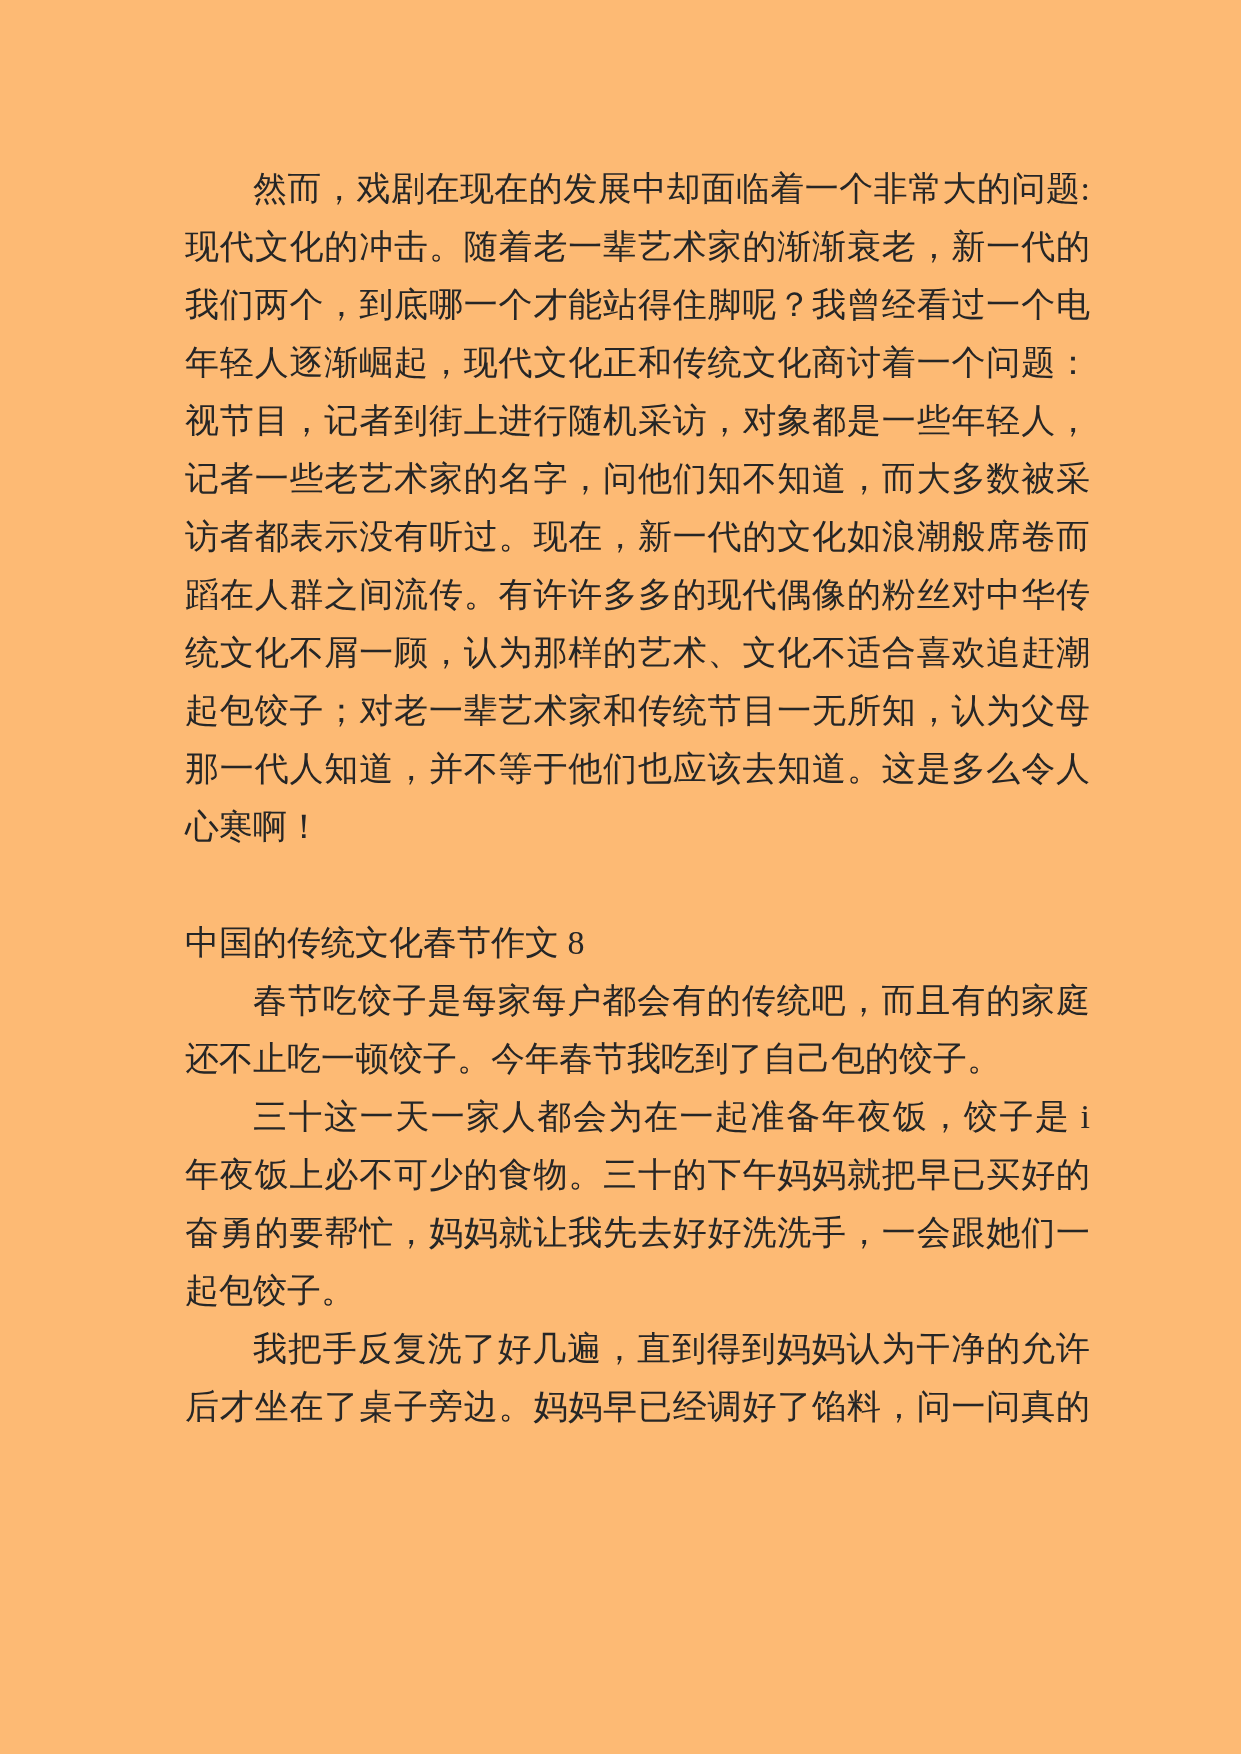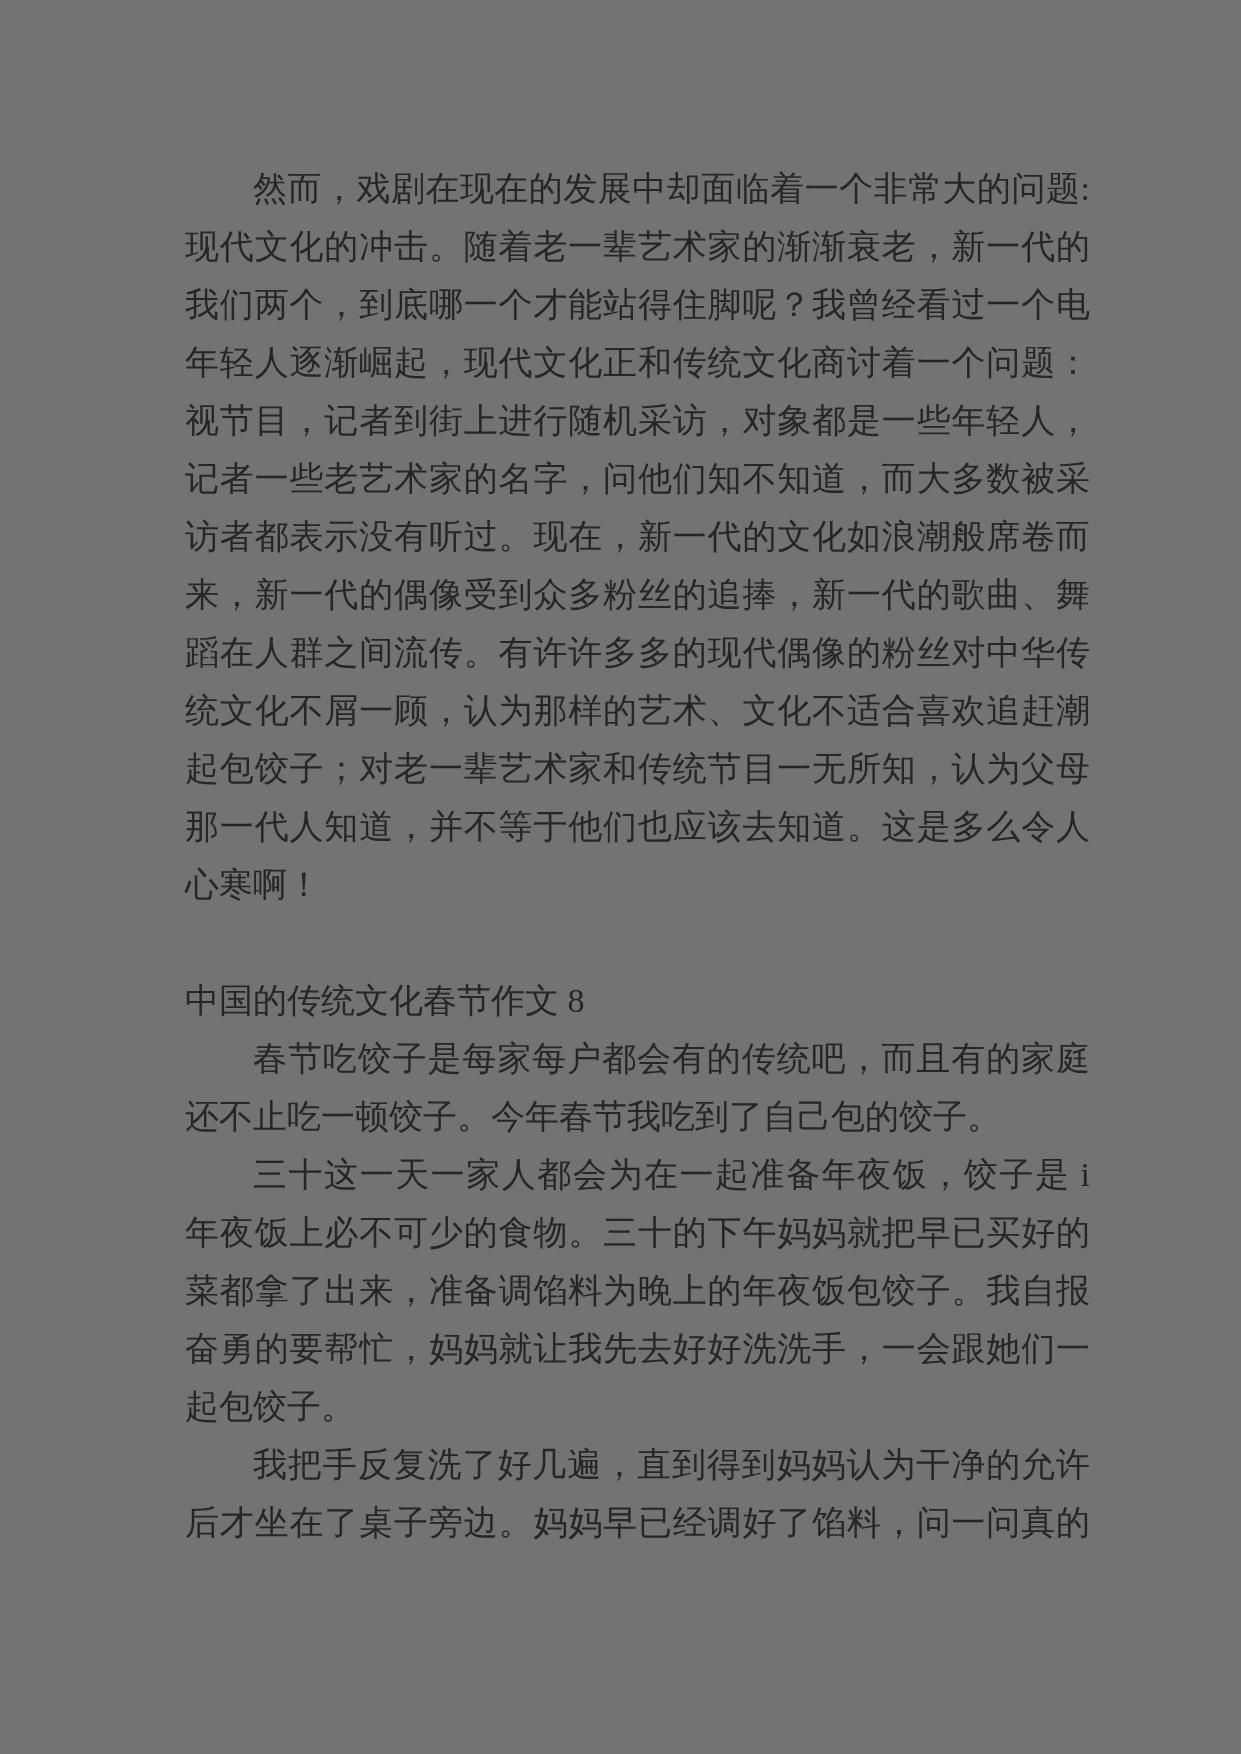--- a/index.html
+++ b/index.html
@@ -10,21 +10,21 @@
   body {
     width: 1241px;
     height: 1754px;
     overflow: hidden;
     font-family: "Liberation Serif", serif;
   }
   .page {
     box-sizing: border-box;
     width: 1241px;
     height: 1754px;
-    background: #737373;
+    background: #fdba74;
     padding: 160px 151px 0 185px;
     color: #262626;
   }
   .essay-line {
     width: 905px;
     height: 58px;
     line-height: 58px;
     font-size: 34px;
     font-weight: 400;
     white-space: nowrap;
@@ -49,34 +49,32 @@
 
 <div class="page">
 
   <div class="essay-line indent">然而，戏剧在现在的发展中却面临着一个非常大的问题:</div>
   <div class="essay-line">现代文化的冲击。随着老一辈艺术家的渐渐衰老，新一代的</div>
   <div class="essay-line">我们两个，到底哪一个才能站得住脚呢？我曾经看过一个电</div>
   <div class="essay-line">年轻人逐渐崛起，现代文化正和传统文化商讨着一个问题：</div>
   <div class="essay-line">视节目，记者到街上进行随机采访，对象都是一些年轻人，</div>
   <div class="essay-line">记者一些老艺术家的名字，问他们知不知道，而大多数被采</div>
   <div class="essay-line">访者都表示没有听过。现在，新一代的文化如浪潮般席卷而</div>
-  <div class="essay-line">来，新一代的偶像受到众多粉丝的追捧，新一代的歌曲、舞</div>
   <div class="essay-line">蹈在人群之间流传。有许许多多的现代偶像的粉丝对中华传</div>
   <div class="essay-line">统文化不屑一顾，认为那样的艺术、文化不适合喜欢追赶潮</div>
   <div class="essay-line">起包饺子；对老一辈艺术家和传统节目一无所知，认为父母</div>
   <div class="essay-line">那一代人知道，并不等于他们也应该去知道。这是多么令人</div>
   <div class="essay-line short">心寒啊！</div>
 
   <div class="essay-line short gap-before">中国的传统文化春节作文 8</div>
 
   <div class="essay-line indent">春节吃饺子是每家每户都会有的传统吧，而且有的家庭</div>
   <div class="essay-line short">还不止吃一顿饺子。今年春节我吃到了自己包的饺子。</div>
 
   <div class="essay-line indent">三十这一天一家人都会为在一起准备年夜饭，饺子是 i</div>
   <div class="essay-line">年夜饭上必不可少的食物。三十的下午妈妈就把早已买好的</div>
-  <div class="essay-line">菜都拿了出来，准备调馅料为晚上的年夜饭包饺子。我自报</div>
   <div class="essay-line">奋勇的要帮忙，妈妈就让我先去好好洗洗手，一会跟她们一</div>
   <div class="essay-line short">起包饺子。</div>
 
   <div class="essay-line indent">我把手反复洗了好几遍，直到得到妈妈认为干净的允许</div>
   <div class="essay-line">后才坐在了桌子旁边。妈妈早已经调好了馅料，问一问真的</div>
 
 </div>
 
 </body></html>

